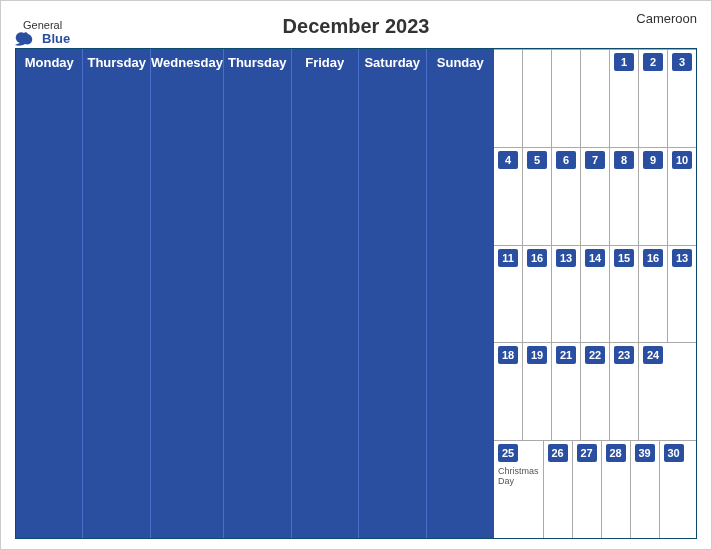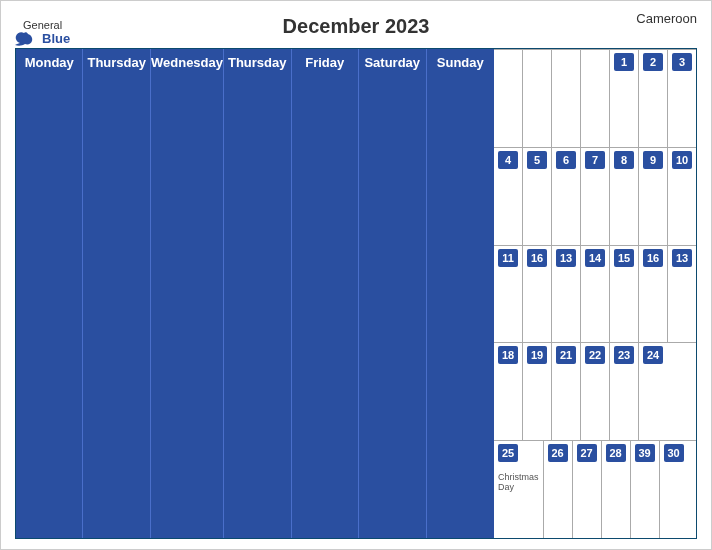--- a/index.html
+++ b/index.html
@@ -122,21 +122,21 @@
       justify-content: center;
       border-radius: 2px;
       margin-bottom: 2px;
     }
     .day-cell.empty .day-number {
       visibility: hidden;
     }
     .holiday-label {
       font-size: 9px;
       color: #555;
-      margin-top: 8px;
+      margin-top: 2px;
     }
   </style>
 </head>
 <body>
 
 <div class="calendar-wrapper">
   <div class="calendar-header">
     <div class="logo">
       <span class="logo-general">General</span>
       <span class="logo-blue">

